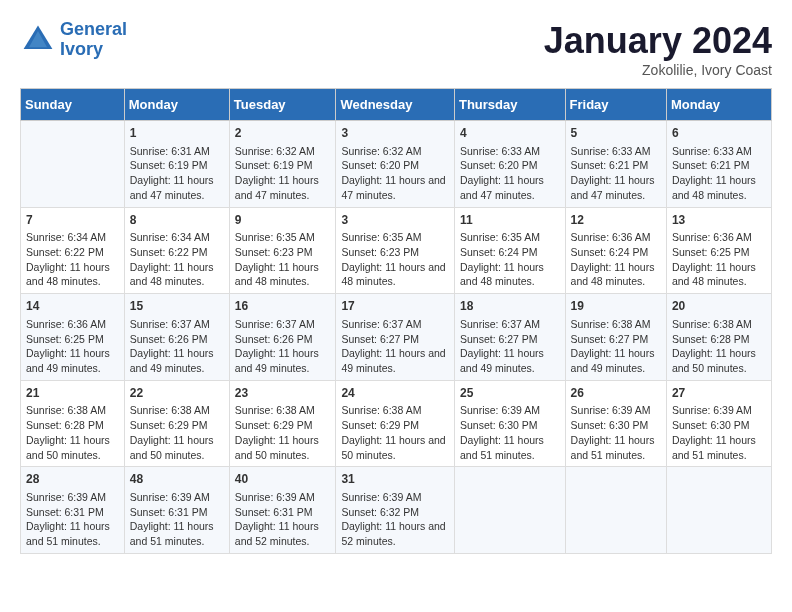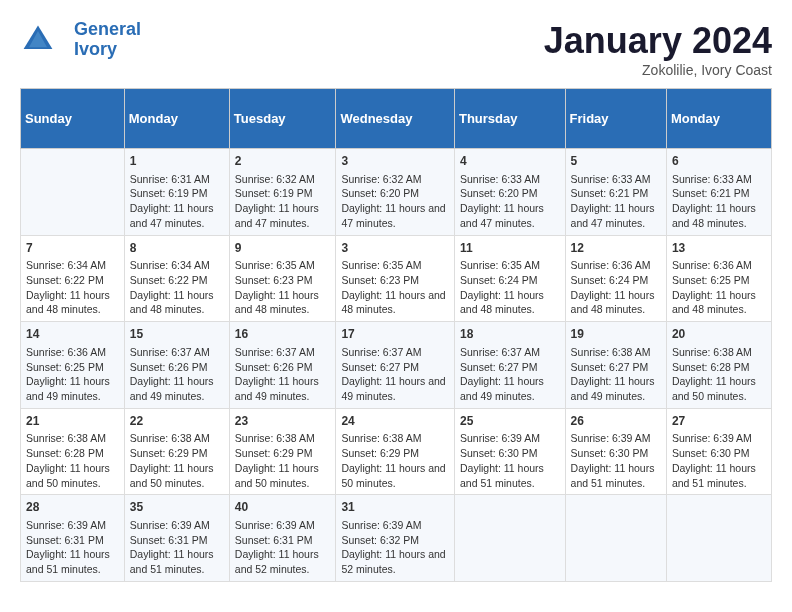--- a/index.html
+++ b/index.html
@@ -12,21 +12,21 @@
     }
     .header {
       display: flex;
       justify-content: space-between;
       align-items: flex-start;
       margin-bottom: 10px;
     }
     .logo {
       display: flex;
       align-items: center;
-      gap: 18px;
+      gap: 4px;
     }
     .logo-text {
       font-size: 18px;
       font-weight: bold;
       color: #1a1a2e;
       line-height: 1.1;
     }
     .logo-text span {
       color: #2a6db5;
     }
@@ -48,21 +48,21 @@
       color: #555;
     }
     table {
       width: 100%;
       border-collapse: collapse;
       font-size: 11px;
     }
     thead tr th {
       background-color: #2a6db5;
       color: #fff;
-      padding: 22px 4px;
+      padding: 8px 4px;
       text-align: left;
       font-size: 13px;
       font-weight: bold;
       border: 1px solid #ccc;
     }
     tbody tr td {
       vertical-align: top;
       padding: 4px 5px;
       border: 1px solid #ddd;
       min-height: 80px;
@@ -291,21 +291,21 @@
         </td>
       </tr>
       <tr>
         <td>
           <span class="day-number">28</span>
           <div class="cell-content" style="white-space: pre-line;">Sunrise: 6:39 AM
 Sunset: 6:31 PM
 Daylight: 11 hours and 51 minutes.</div>
         </td>
         <td>
-          <span class="day-number">35</span>
+          <span class="day-number">48</span>
           <div class="cell-content" style="white-space: pre-line;">Sunrise: 6:39 AM
 Sunset: 6:31 PM
 Daylight: 11 hours and 51 minutes.</div>
         </td>
         <td>
           <span class="day-number">40</span>
           <div class="cell-content" style="white-space: pre-line;">Sunrise: 6:39 AM
 Sunset: 6:31 PM
 Daylight: 11 hours and 52 minutes.</div>
         </td>

